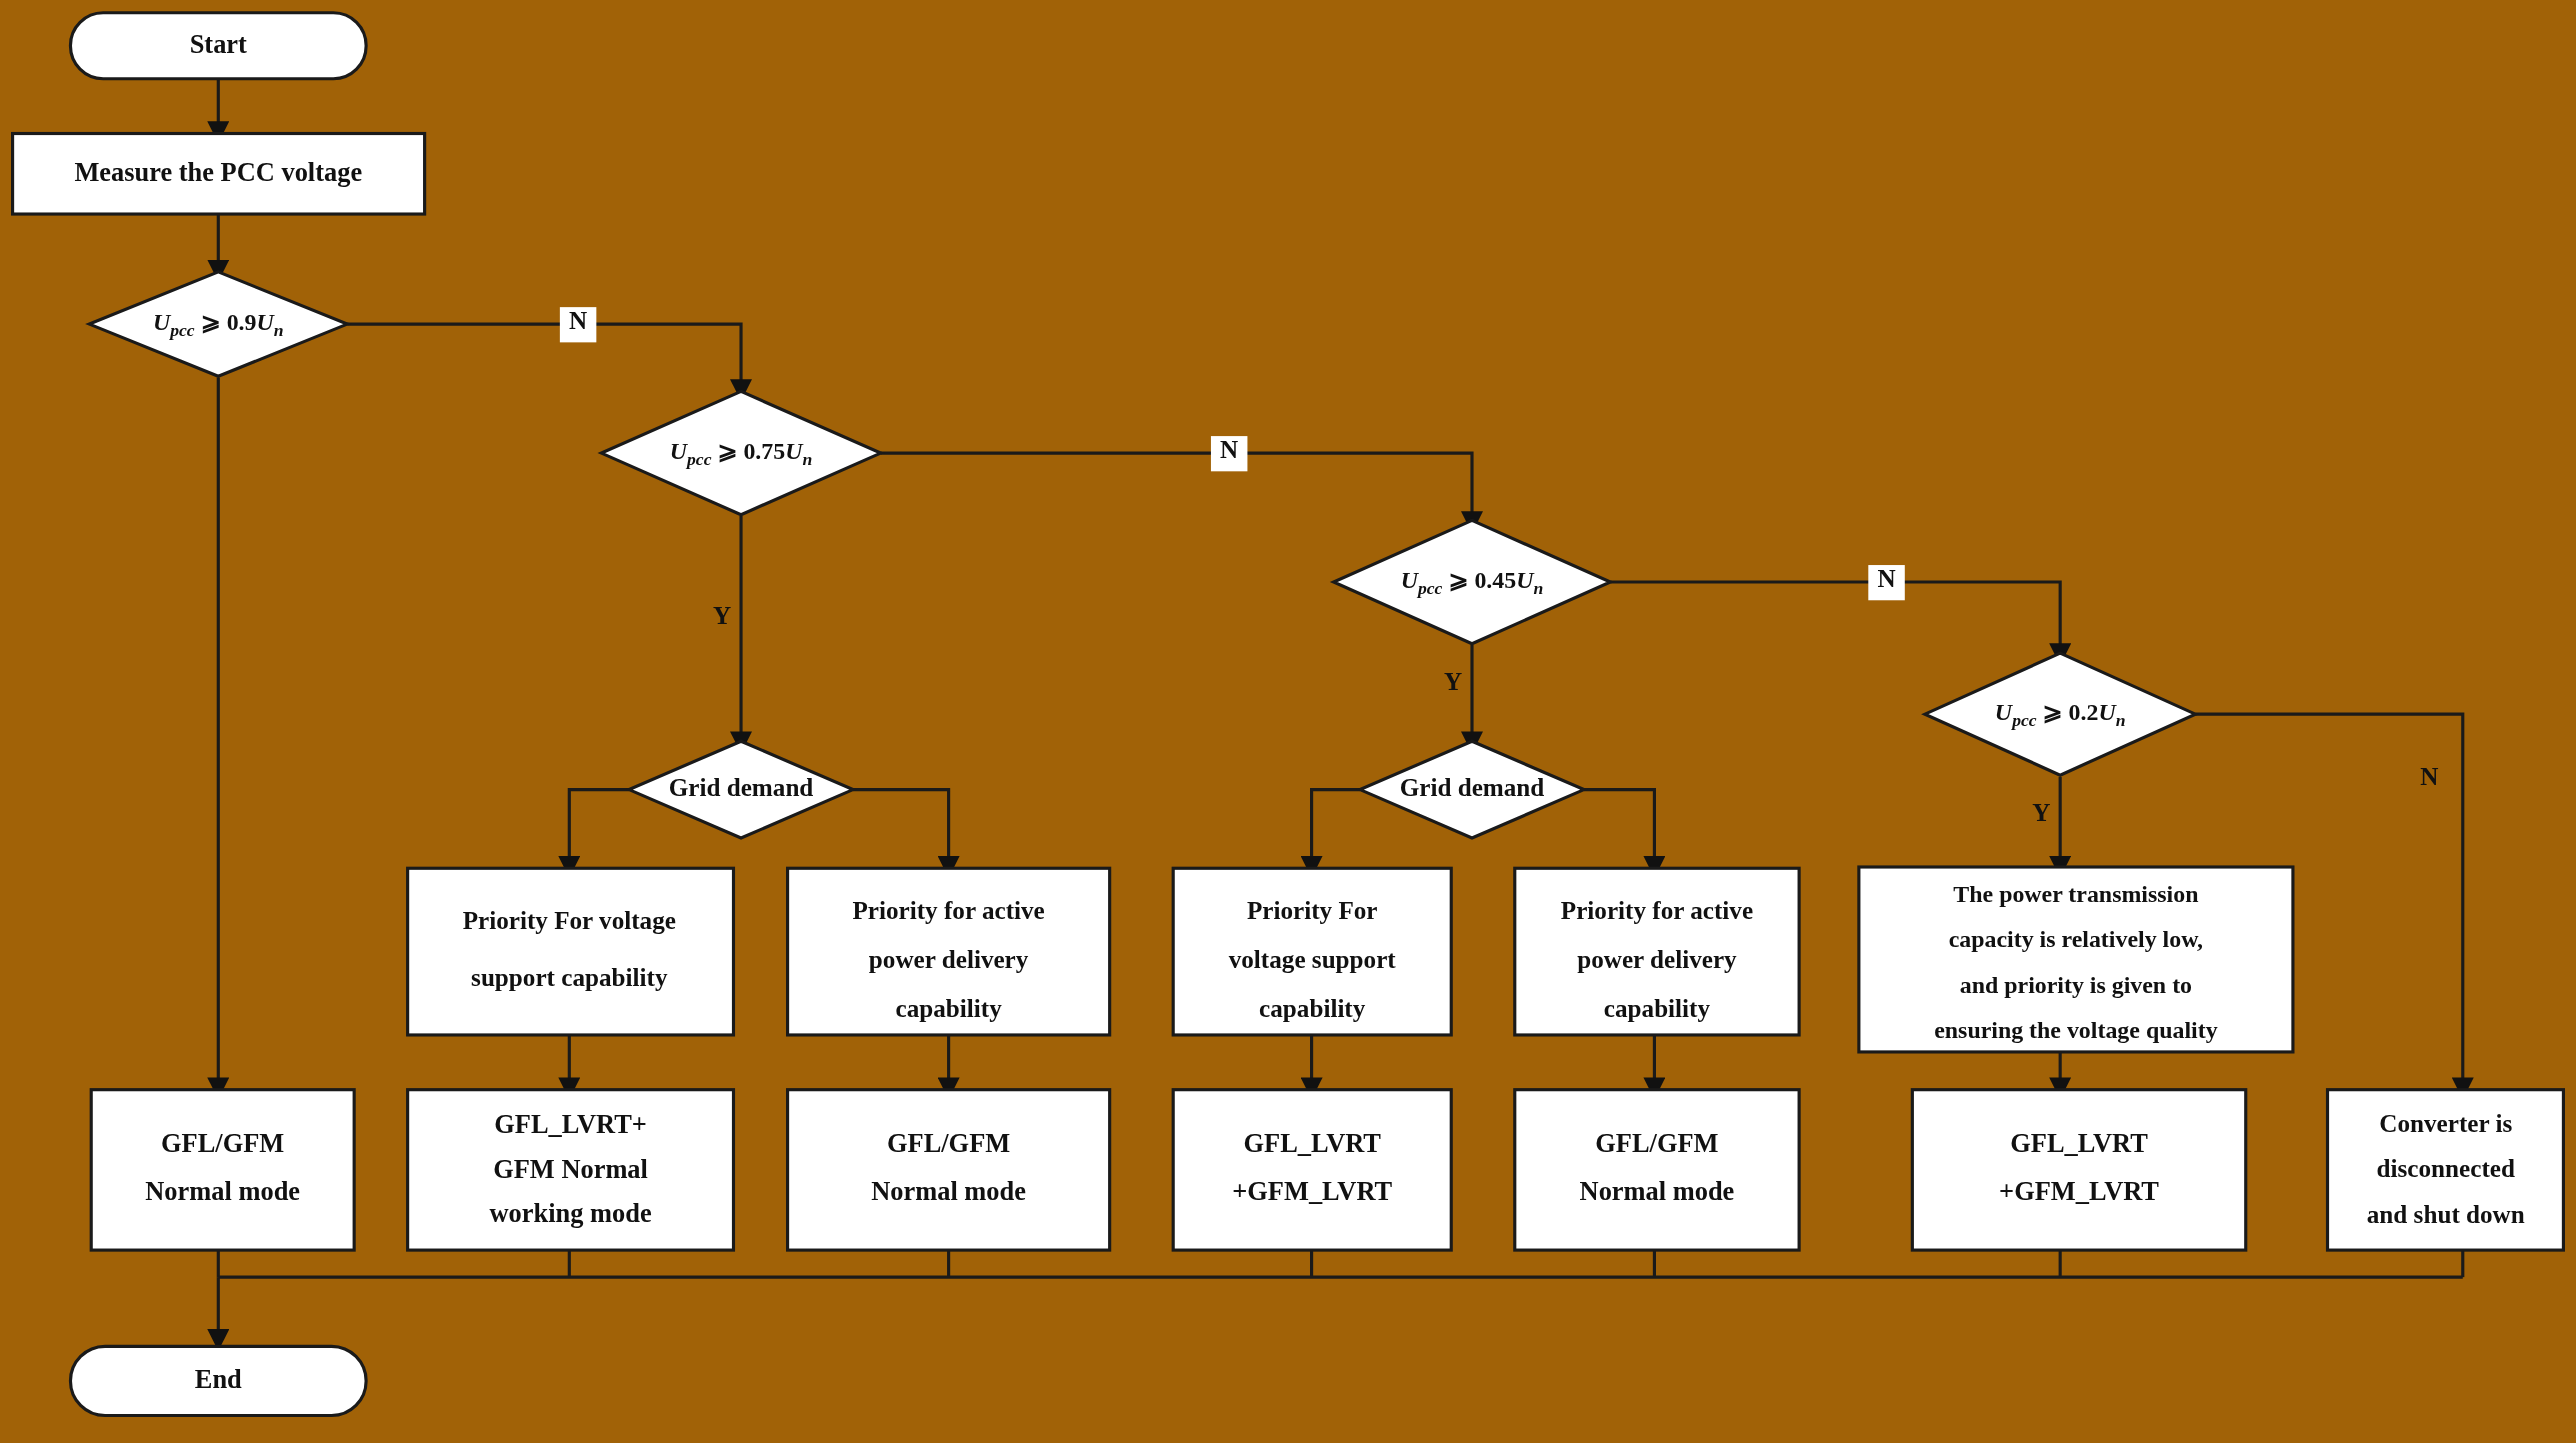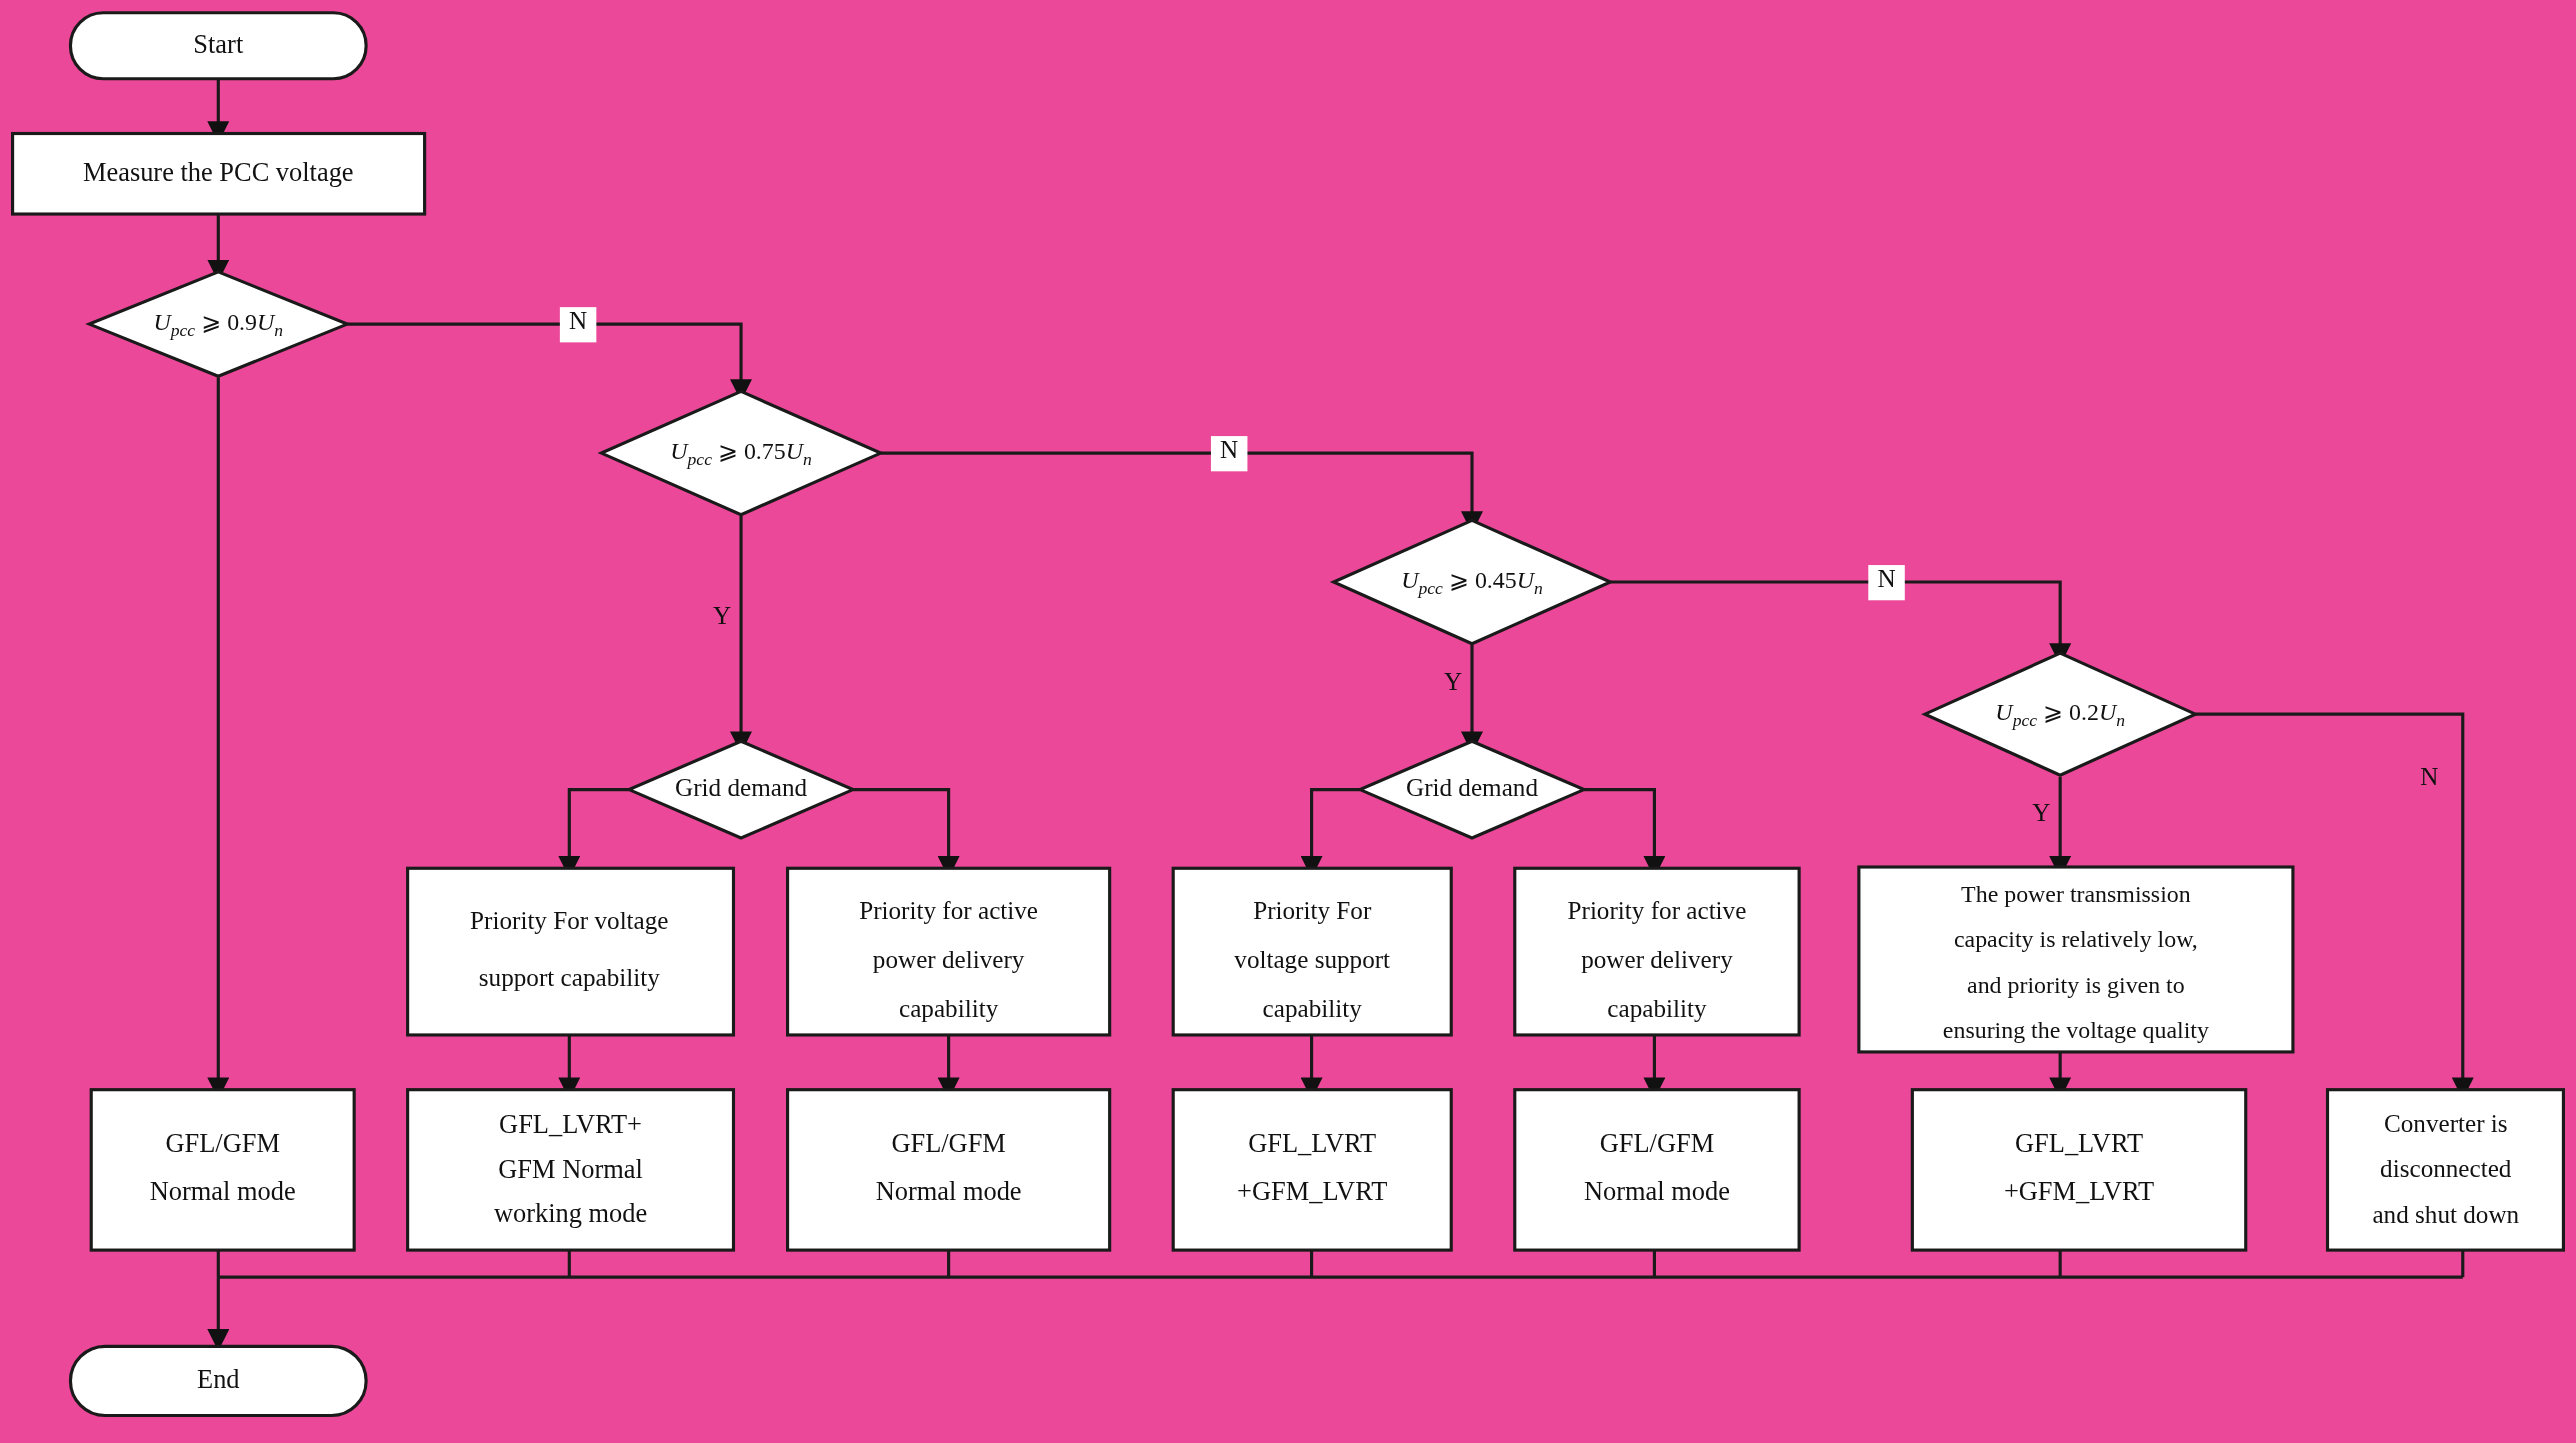--- a/index.html
+++ b/index.html
@@ -1,17 +1,17 @@
 <!DOCTYPE html>
 <html style="font-size:10px"><head>
 <meta charset="utf-8">
 <style>
   html,body{margin:0;padding:0;background:#ffffff;}
   body{font-family:"Liberation Serif", serif;}
-  #stage{position:relative;width:2576px;height:1444px;background:#ec4899;overflow:hidden;}
+  #stage{position:relative;width:2576px;height:1444px;background:#a16207;overflow:hidden;font-weight:bold;}
   svg{display:block;}
   .node-text{font-family:"Liberation Serif", serif;fill:#111111;text-anchor:middle;dominant-baseline:middle;}
   .t-38{font-size:38px;}
   .t-40{font-size:40px;}
   .t-42{font-size:42px;}
   .edge-label{font-family:"Liberation Serif", serif;fill:#111111;font-size:40px;text-anchor:middle;dominant-baseline:middle;}
   .shape{fill:#ffffff;stroke:#1a1a1a;}
   .shape.box{stroke-width:5;}
   .shape.diamond{stroke-width:5;}
   .shape.term{stroke-width:5;}

